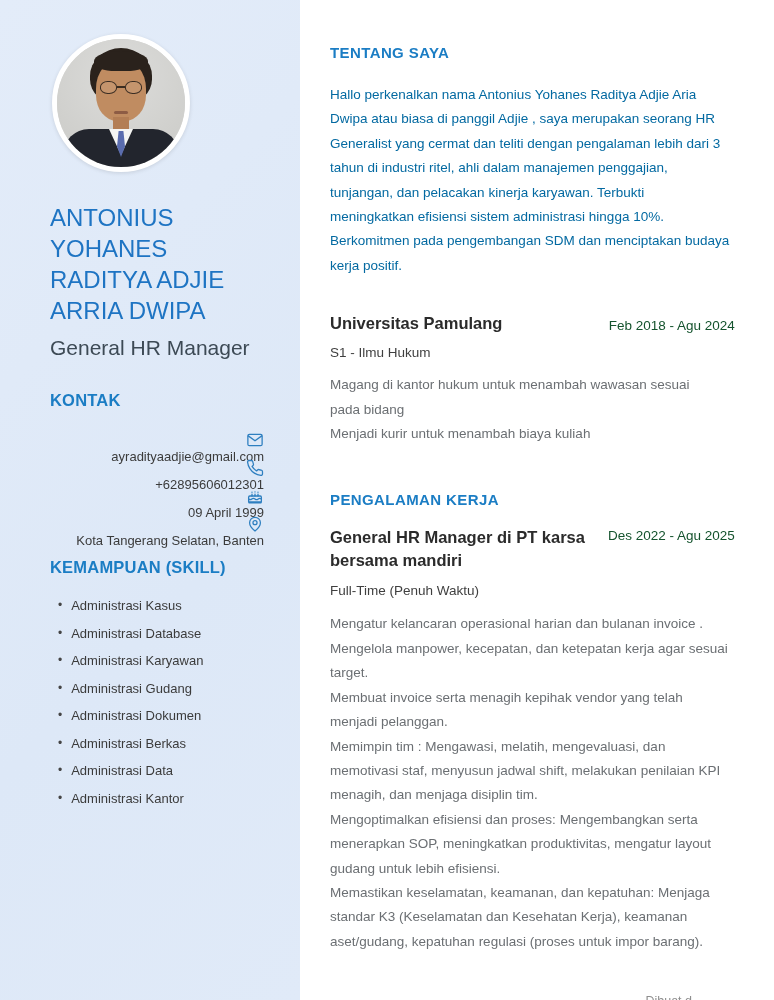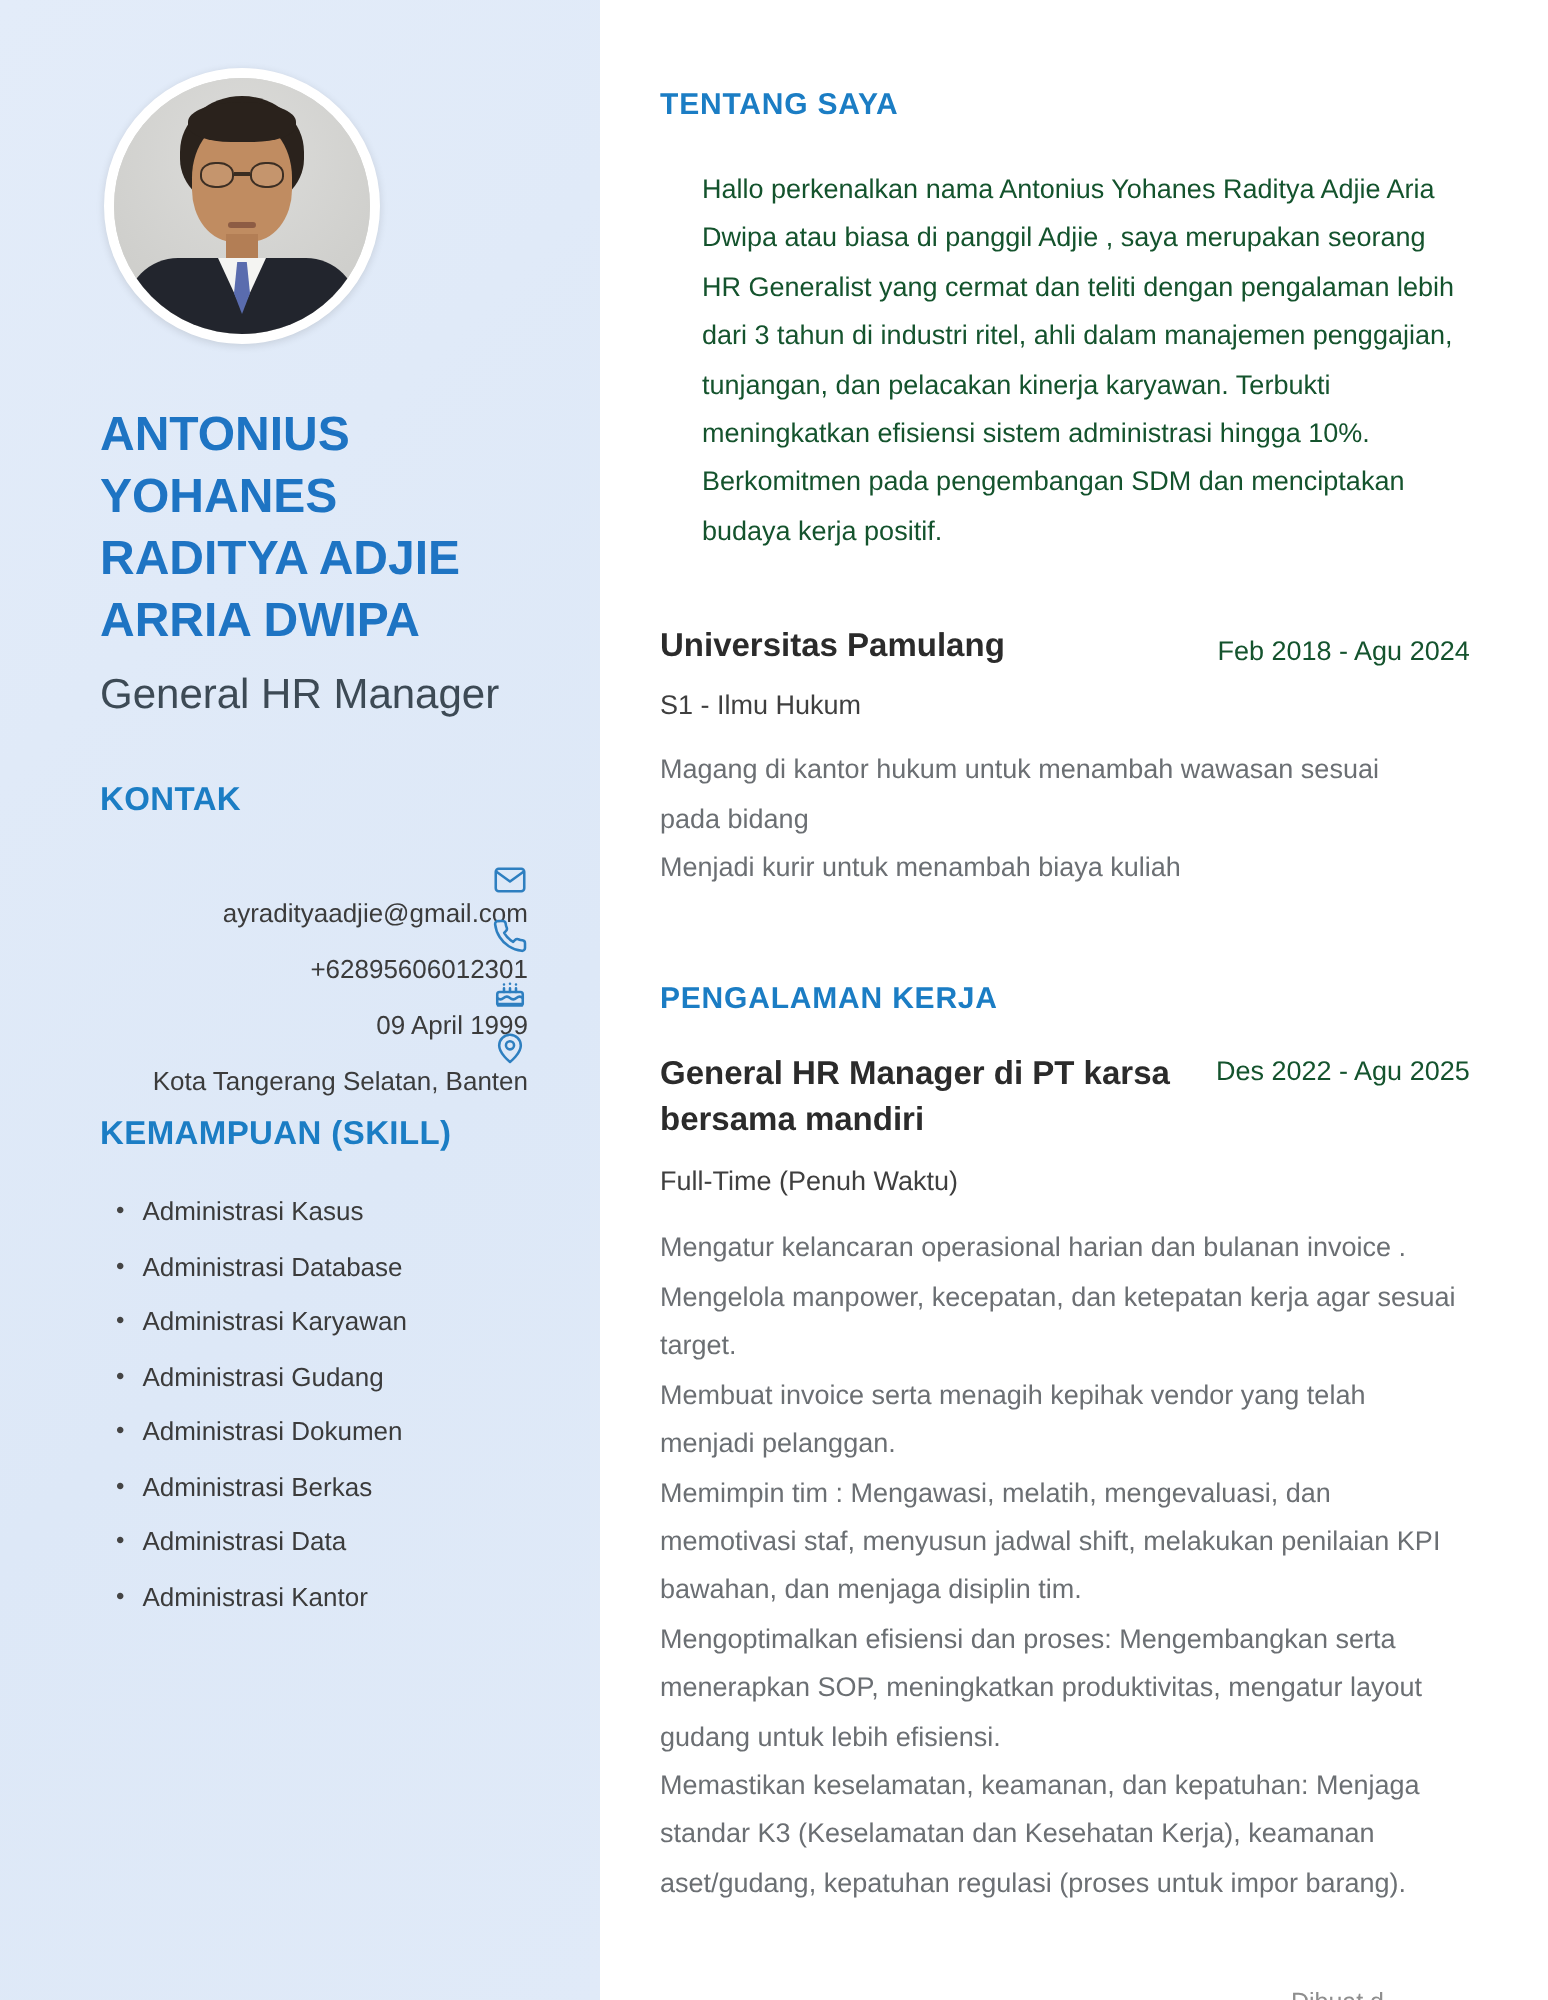--- a/index.html
+++ b/index.html
@@ -27,39 +27,39 @@
   .photo .glasses { position:absolute; left:42px; top:42px; width:44px; height:14px; }
   .photo .lens { position:absolute; width:17px; height:13px; border:1.5px solid rgba(35,28,22,.85); border-radius:45%; background:rgba(255,255,255,.08); }
   .photo .lens.l { left:1px; } .photo .lens.r { right:1px; }
   .photo .bridge { position:absolute; left:18px; top:5px; width:8px; height:2px; background:rgba(35,28,22,.85); }
   .photo .mouth { position:absolute; left:57px; top:72px; width:14px; height:3px; background:#8d5c44; border-radius:2px; }
   .photo .neck { position:absolute; left:56px; top:78px; width:16px; height:16px; background:#b37e55; }
   .photo .suit { position:absolute; left:6px; top:90px; width:116px; height:40px; background:#22252d; border-radius:26px 26px 0 0; }
   .photo .shirt { position:absolute; left:52px; top:90px; width:24px; height:26px; background:#f4f4f2; clip-path:polygon(0 0,100% 0,50% 100%); }
   .photo .tie { position:absolute; left:60px; top:92px; width:8px; height:26px; background:#5a6cae; clip-path:polygon(20% 0,80% 0,100% 60%,50% 100%,0 60%); }
 
-  .name { margin-top:30px; font-size:24px; line-height:31px; font-weight:bold; color:#1e74c3; width:214px; }
+  .name { margin-top:30px; font-size:24px; line-height:31px; font-weight:normal; color:#1e74c3; width:214px; }
   .job-title { margin-top:10px; font-size:21px; color:#3d4a55; }
 
   .side-heading { font-size:16.5px; font-weight:bold; color:#1b7dc4; letter-spacing:.2px; }
   .kontak-heading { margin-top:31px; }
   .contact-list { margin-top:21px; list-style:none; }
   .contact-item { display:flex; align-items:flex-end; margin-bottom:10px; height:18px;flex-direction:column; }
   .contact-item svg { width:18px; height:18px; stroke:#2e7fc0; fill:none; stroke-width:1.7; stroke-linecap:round; stroke-linejoin:round; flex:none; }
   .contact-text { margin-left:12px; font-size:13px; color:#3b3b3b; }
 
   .skill-heading { margin-top:25px; }
   .skill-list { margin-top:21px; list-style:none; }
   .skill-item { font-size:13px; color:#3b3b3b; margin-bottom:12.5px; display:flex; }
   .skill-item .bullet { color:#444; margin-right:9px; font-size:12px; margin-left:8px; }
 
   
   .main { flex:1; padding:44px 46px 0 30px; background:#fff; }
   .main-heading { font-size:15px; font-weight:bold; color:#1b7dc4; letter-spacing:.4px; }
-  .about-text { margin-top:22px; font-size:13.5px; line-height:24.4px; color:#14532d; max-width:400px;margin-left:21px; }
+  .about-text { margin-top:22px; font-size:13.5px; line-height:24.4px; color:#0369a1; max-width:400px; }
 
   .edu-section { margin-top:36px; }
   .row-head { display:flex; justify-content:space-between; align-items:flex-end; margin-top:19px; }
   .inst-name { font-size:16.5px; font-weight:bold; color:#2b2b2b; }
   .date-range { font-size:13.5px; color:#14532d; white-space:nowrap; }
   .degree { margin-top:12px; font-size:13.5px; color:#3f3f3f; }
   .edu-details { margin-top:13px; }
   .edu-details div { font-size:13.5px; line-height:24.4px; color:#6b6f73; max-width:390px; }
 
   .exp-section { margin-top:45px; }
@@ -194,21 +194,21 @@
       <h2 class="main-heading">PENGALAMAN KERJA</h2>
       <div class="exp-head">
         <span class="exp-title">General HR Manager di PT karsa bersama mandiri</span>
         <span class="date-range">Des 2022 - Agu 2025</span>
       </div>
       <div class="emp-type">Full-Time (Penuh Waktu)</div>
       <div class="duties">
         <div>Mengatur kelancaran operasional harian dan bulanan invoice .</div>
         <div>Mengelola manpower, kecepatan, dan ketepatan kerja agar sesuai target.</div>
         <div>Membuat invoice serta menagih kepihak vendor yang telah menjadi pelanggan.</div>
-        <div>Memimpin tim : Mengawasi, melatih, mengevaluasi, dan memotivasi staf, menyusun jadwal shift, melakukan penilaian KPI bawahan, dan menjaga disiplin tim.</div>
+        <div>Memimpin tim : Mengawasi, melatih, mengevaluasi, dan memotivasi staf, menyusun jadwal shift, melakukan penilaian KPI menagih, dan menjaga disiplin tim.</div>
         <div>Mengoptimalkan efisiensi dan proses: Mengembangkan serta menerapkan SOP, meningkatkan produktivitas, mengatur layout gudang untuk lebih efisiensi.</div>
         <div>Memastikan keselamatan, keamanan, dan kepatuhan: Menjaga standar K3 (Keselamatan dan Kesehatan Kerja), keamanan aset/gudang, kepatuhan regulasi (proses untuk impor barang).</div>
       </div>
     </section>
 
   </main>
 
   <div class="watermark">Dibuat d</div>
 </div>
 

